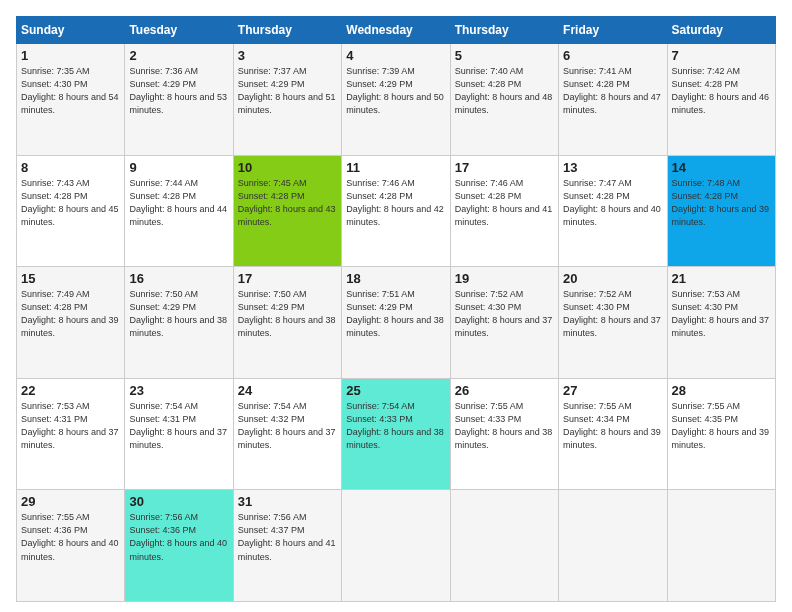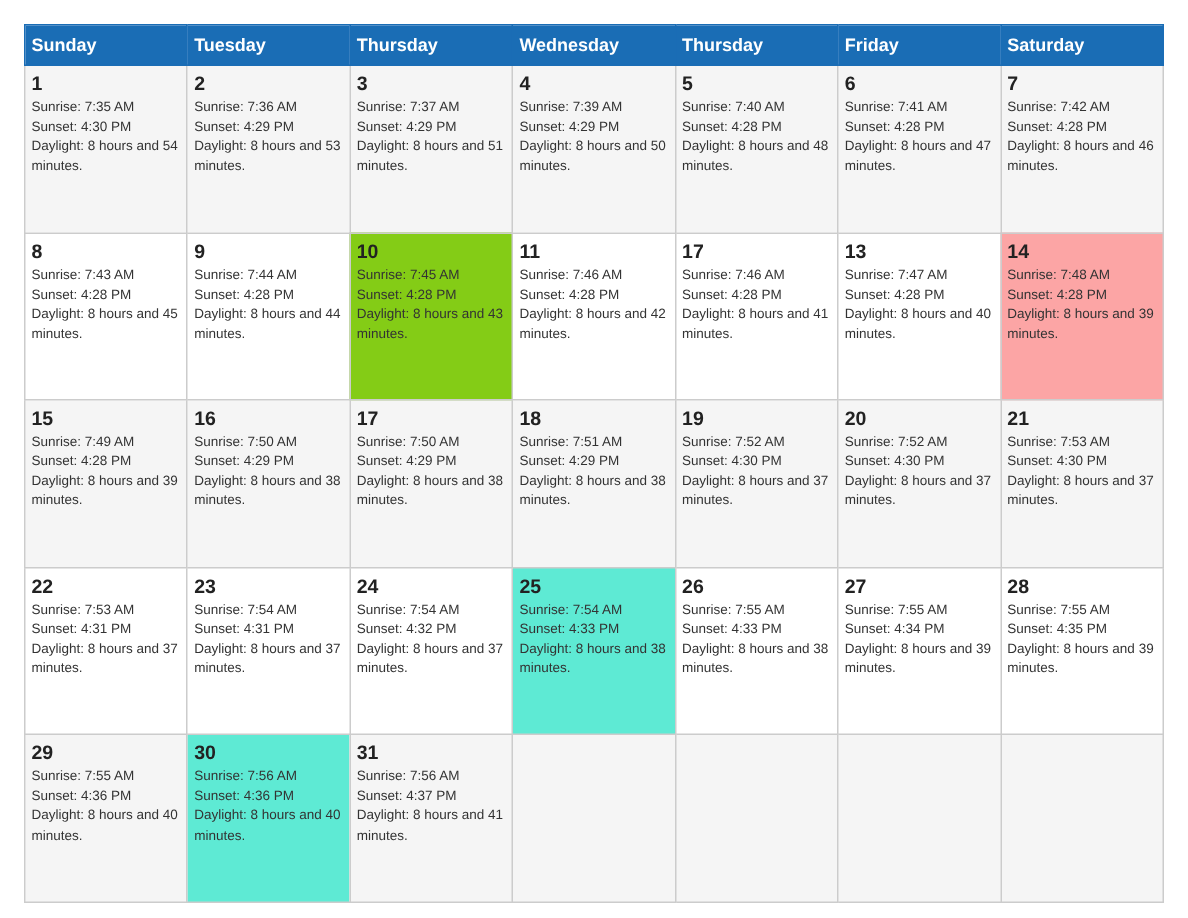--- a/index.html
+++ b/index.html
@@ -172,21 +172,21 @@
             <div class="day-info">Sunrise: 7:46 AM<br>Sunset: 4:28 PM<br>Daylight: 8 hours and 42 minutes.</div>
           </td>
           <td style="background: rgb(255, 255, 255);">
             <span class="day-number">17</span>
             <div class="day-info">Sunrise: 7:46 AM<br>Sunset: 4:28 PM<br>Daylight: 8 hours and 41 minutes.</div>
           </td>
           <td style="background: rgb(255, 255, 255);">
             <span class="day-number">13</span>
             <div class="day-info">Sunrise: 7:47 AM<br>Sunset: 4:28 PM<br>Daylight: 8 hours and 40 minutes.</div>
           </td>
-          <td style="background: #fca5a5;">
+          <td style="background: #0ea5e9;">
             <span class="day-number">14</span>
             <div class="day-info">Sunrise: 7:48 AM<br>Sunset: 4:28 PM<br>Daylight: 8 hours and 39 minutes.</div>
           </td>
         </tr>
         <tr>
           <td style="background: rgb(245, 245, 245);">
             <span class="day-number">15</span>
             <div class="day-info">Sunrise: 7:49 AM<br>Sunset: 4:28 PM<br>Daylight: 8 hours and 39 minutes.</div>
           </td>
           <td style="background: rgb(245, 245, 245);">

